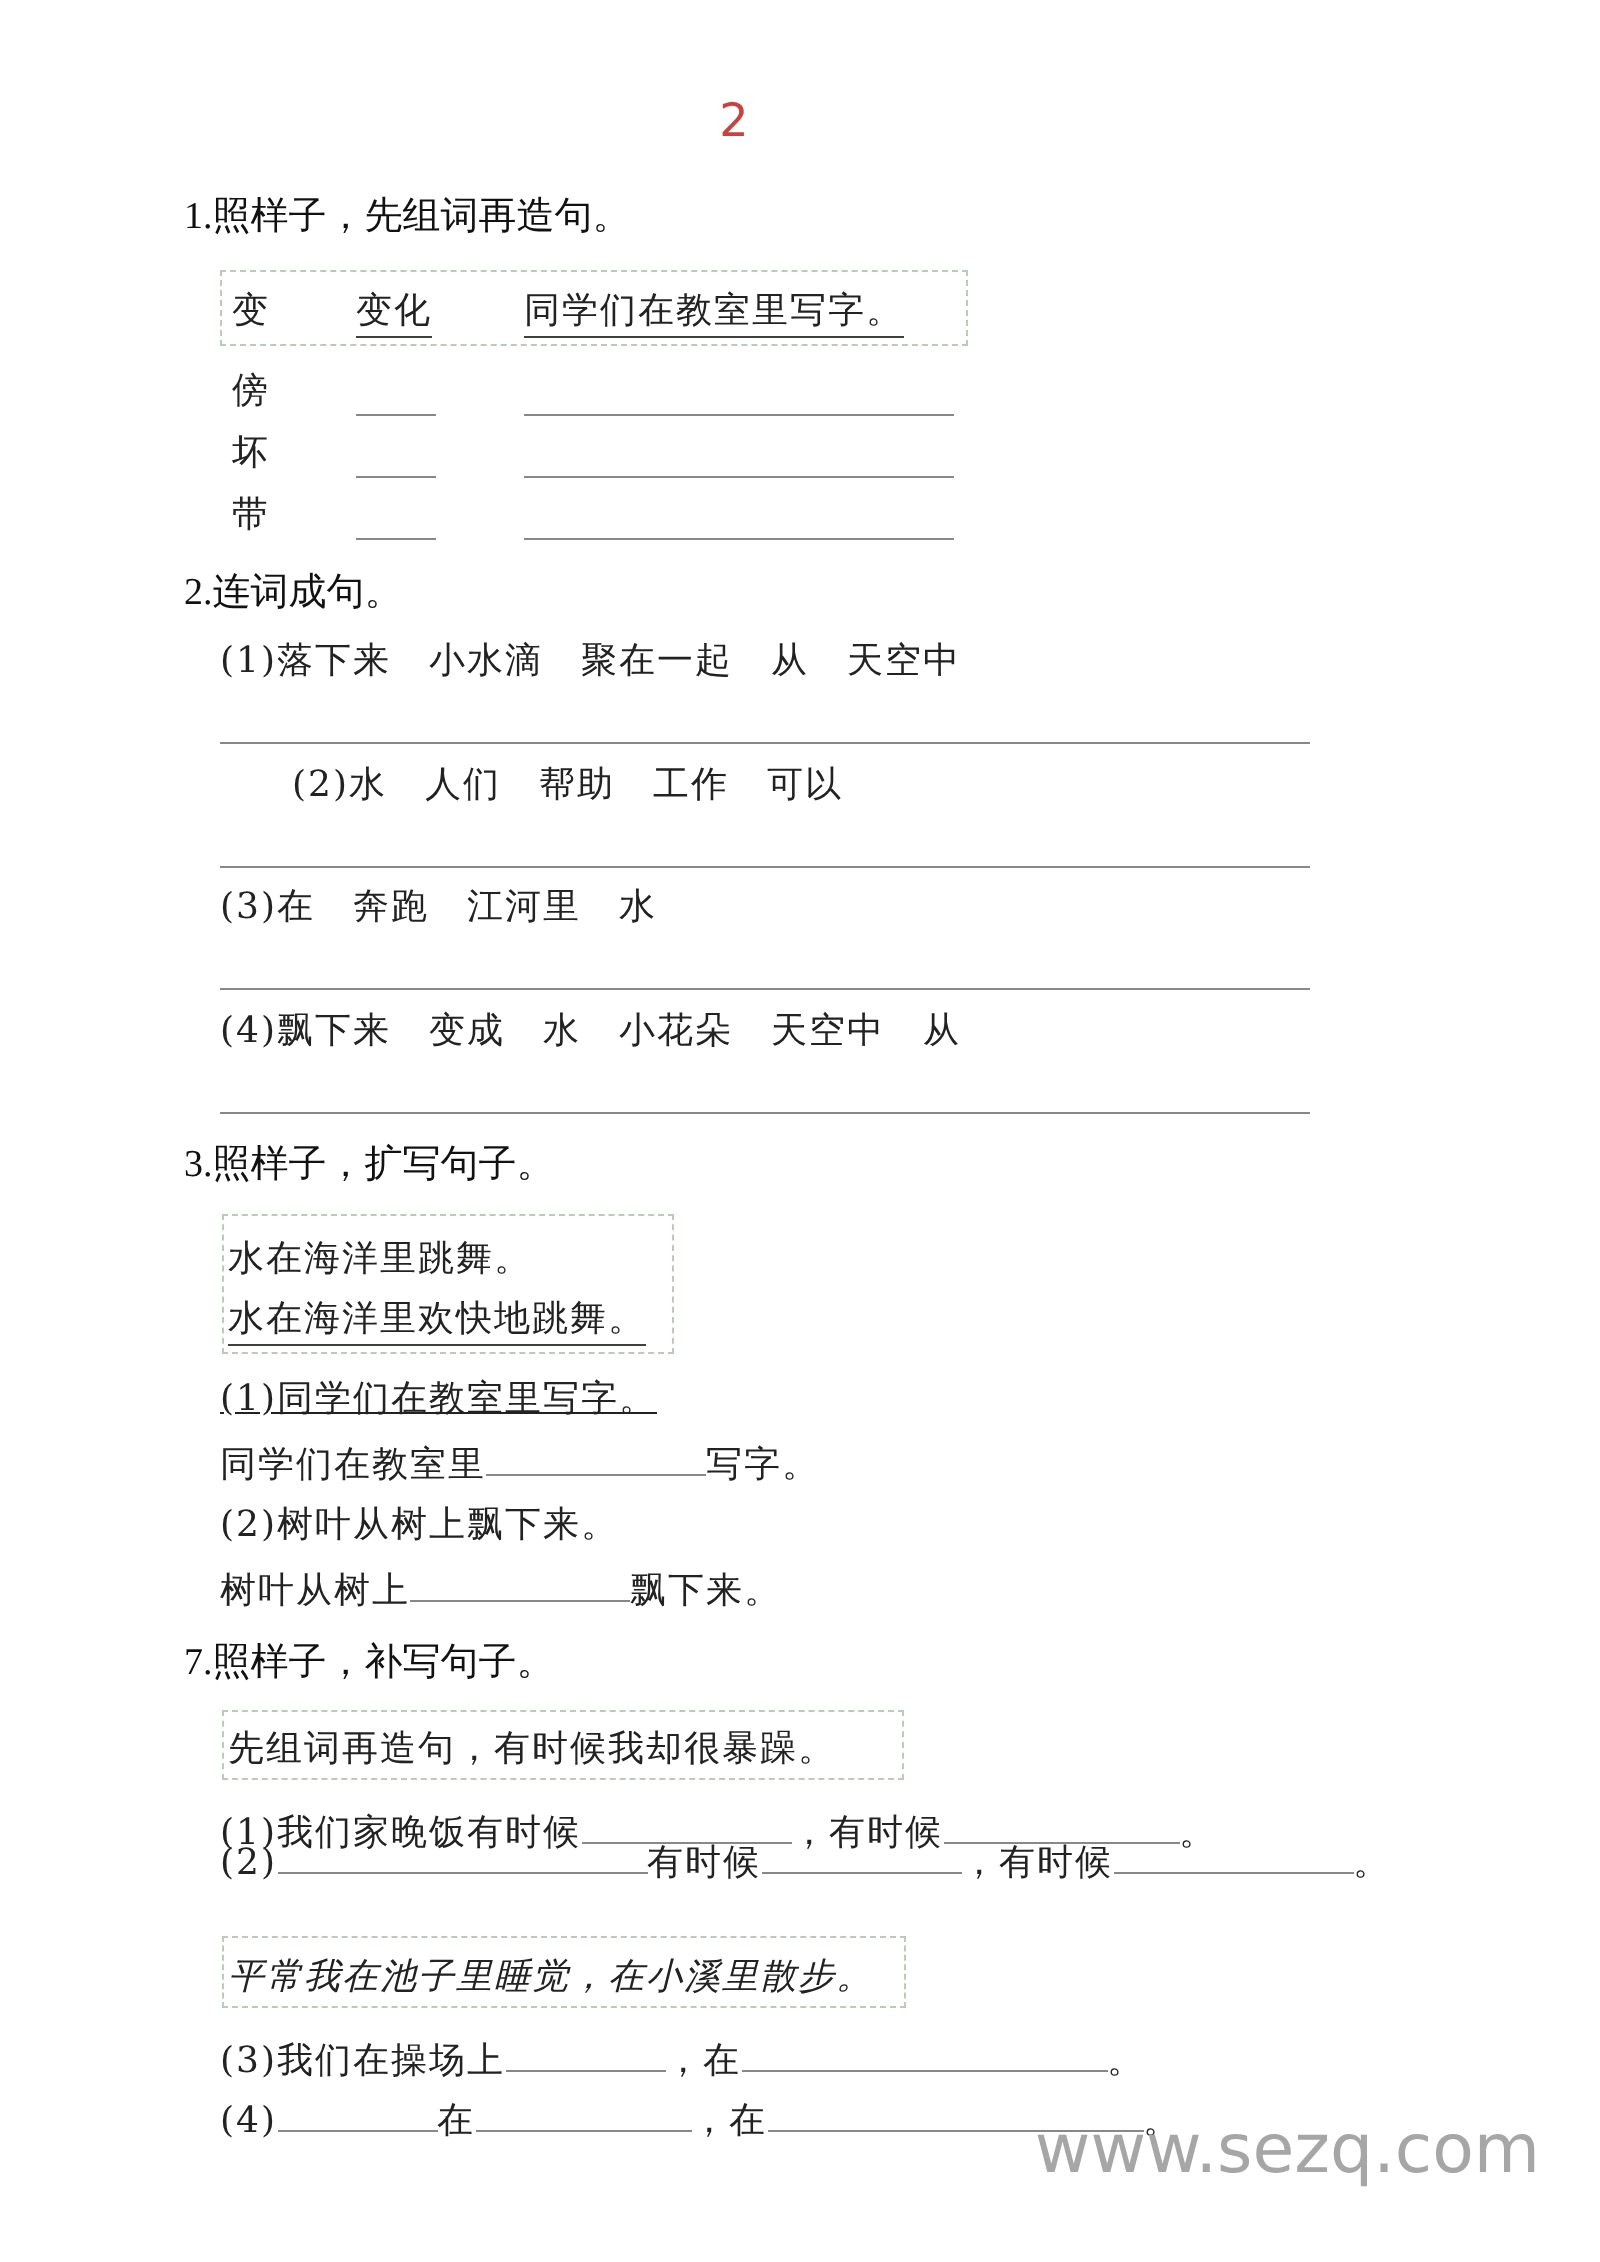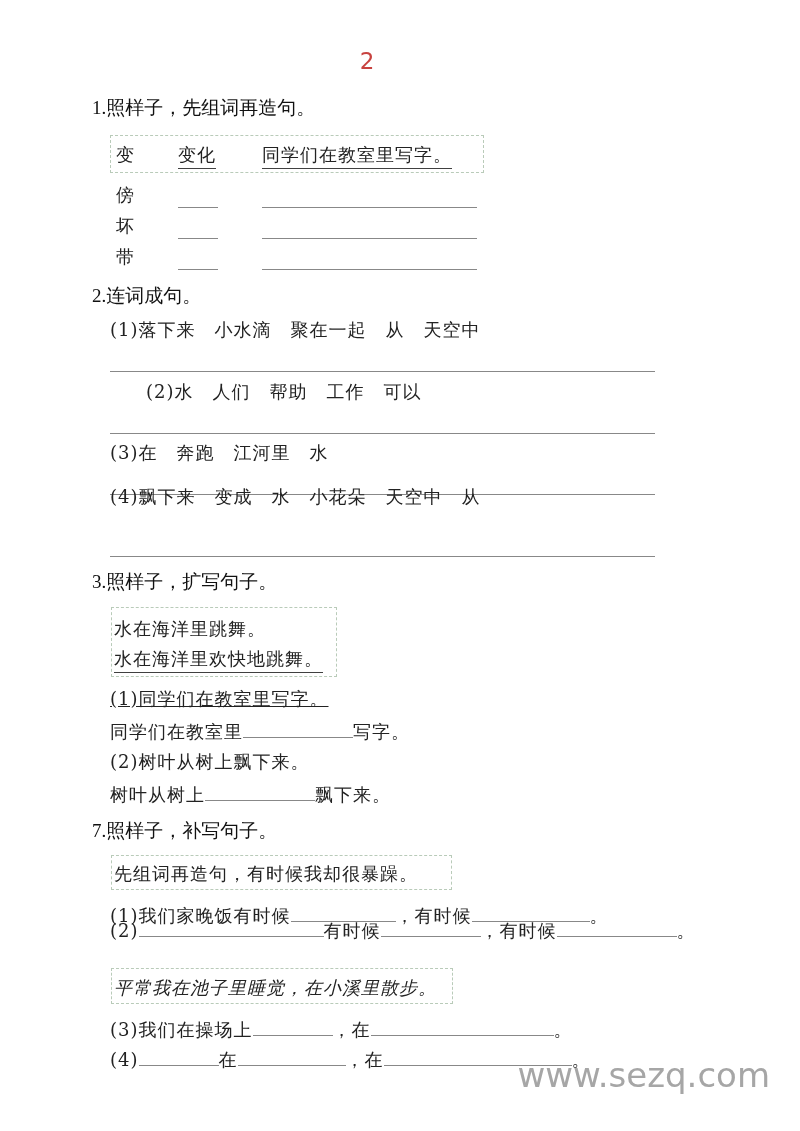--- a/index.html
+++ b/index.html
@@ -40,21 +40,21 @@
 <div class="line" style="left:178px; top:269px; width:40px;"></div>
 <div class="line" style="left:262px; top:269px; width:215px;"></div>
 
 <div class="abs q-title" style="left:92px; top:283px;">2.连词成句。</div>
 <div class="abs body-text" style="left:110px; top:318px;">(1)落下来　小水滴　聚在一起　从　天空中</div>
 <div class="line" style="left:110px; top:371px; width:545px;"></div>
 <div class="abs body-text" style="left:110px; top:380px;margin-left:36px;">(2)水　人们　帮助　工作　可以</div>
 <div class="line" style="left:110px; top:433px; width:545px;"></div>
 <div class="abs body-text" style="left:110px; top:441px;">(3)在　奔跑　江河里　水</div>
 <div class="line" style="left:110px; top:494px; width:545px;"></div>
-<div class="abs body-text" style="left:110px; top:485px;">(4)飘下来　变成　水　小花朵　天空中　从</div>
+<div class="abs body-text" style="left:110px; top:503px;">(4)飘下来　变成　水　小花朵　天空中　从</div>
 <div class="line" style="left:110px; top:556px; width:545px;"></div>
 
 <div class="abs q-title" style="left:92px; top:569px;">3.照样子，扩写句子。</div>
 <div class="ex-box" style="left:111px; top:607px; width:226px; height:70px;"></div>
 <div class="abs body-text" style="left:114px; top:617px;">水在海洋里跳舞。</div>
 <div class="abs body-text ul" style="left:114px; top:647px;">水在海洋里欢快地跳舞。</div>
 
 <div class="abs body-text" style="left:110px; top:687px;text-decoration:underline;">(1)同学们在教室里写字。</div>
 <div class="abs body-text" style="left:110px; top:719px;">
   <span>同学们在教室里</span><span class="blank" style="width:110px;"></span><span>写字。</span>

